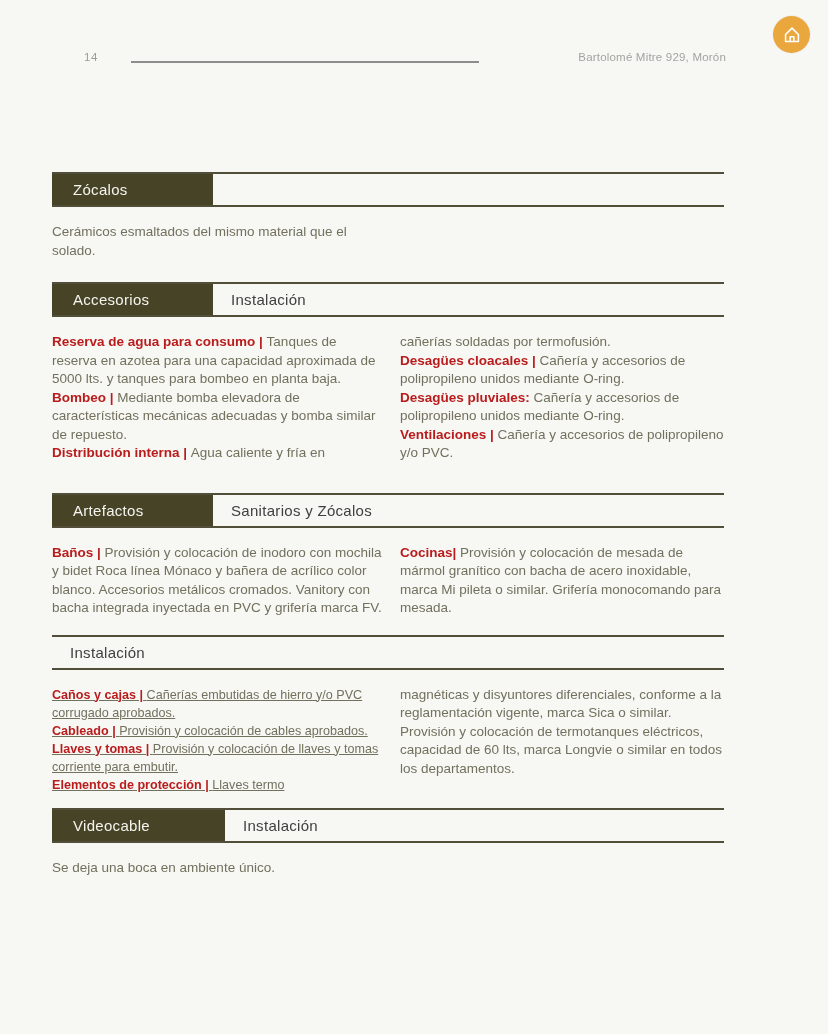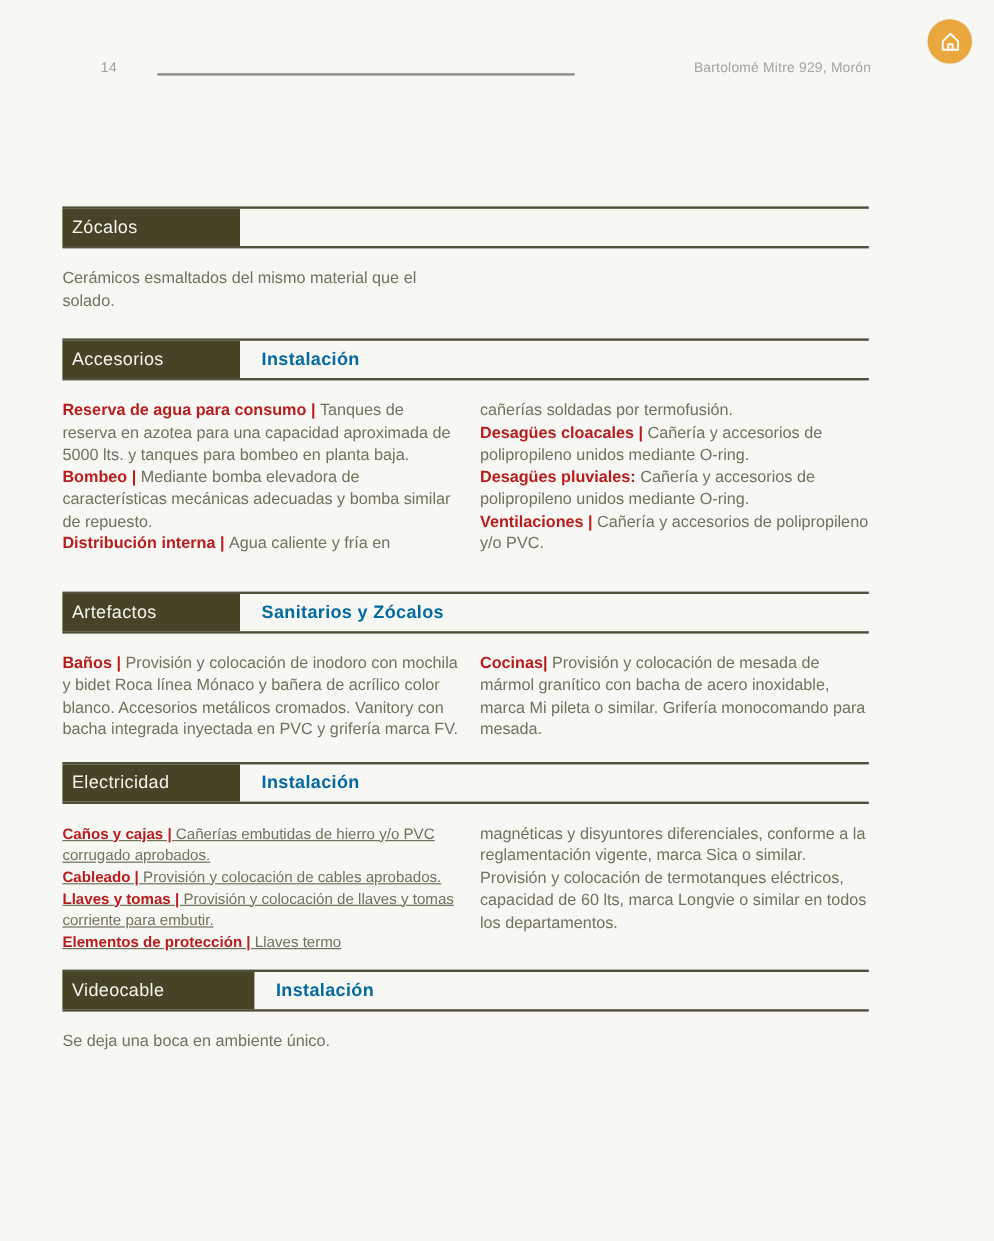--- a/index.html
+++ b/index.html
@@ -32,27 +32,27 @@
   .sec-header{
     display:flex;align-items:stretch;
     border-top:2px solid #514e39;
     border-bottom:2px solid #514e39;
     height:31px;
   }
   .sec-title-box{
     background:#474327;color:#f5f4ee;
     width:140px;flex:0 0 auto;
     display:flex;align-items:center;
-    padding-left:8px;
+    padding-left:21px;
     font-size:15px;letter-spacing:.3px;
   }
   .section-4 .sec-title-box{width:152px;}
   .sec-subtitle{
     align-self:center;margin-left:18px;
-    color:#0369a1;font-size:15px;letter-spacing:.3px;font-weight:bold;
+    color:#404040;font-size:15px;letter-spacing:.3px;
   }
   .columns{
     display:flex;
     padding-top:16px;
     font-size:13.5px;line-height:18.5px;
     color:#72715e;
   }
   .col{width:340px;flex:0 0 auto;padding-right:8px;box-sizing:border-box;}
   .col + .col{width:324px;margin-left:8px;padding-right:0;}
   .single .col{max-width:330px;width:auto;}
@@ -130,23 +130,20 @@
           <p><b>Baños | </b>Provisión y colocación de inodoro con mochila y bidet Roca línea Mónaco y bañera de acrílico color blanco. Accesorios metálicos cromados. Vanitory con bacha integrada inyectada en PVC y grifería marca FV.</p>
         </div>
         <div class="col">
           <p><b>Cocinas| </b>Provisión y colocación de mesada de mármol granítico con bacha de acero inoxidable, marca Mi pileta o similar. Grifería monocomando para mesada.</p>
         </div>
       </div>
   </section>
 
   <section class="section section-3">
     <div class="sec-header">
-      <div class="sec-title-box">
-        <span>Electricidad</span>
-      </div>
       <span class="sec-subtitle">Instalación</span>
     </div>
     <div class="columns">
         <div class="col">
           <p><b>Caños y cajas | </b>Cañerías embutidas de hierro y/o PVC corrugado aprobados.</p>
           <p><b>Cableado | </b>Provisión y colocación de cables aprobados.</p>
           <p><b>Llaves y tomas | </b>Provisión y colocación de llaves y tomas corriente para embutir.</p>
           <p><b>Elementos de protección | </b>Llaves termo</p>
         </div>
         <div class="col">

